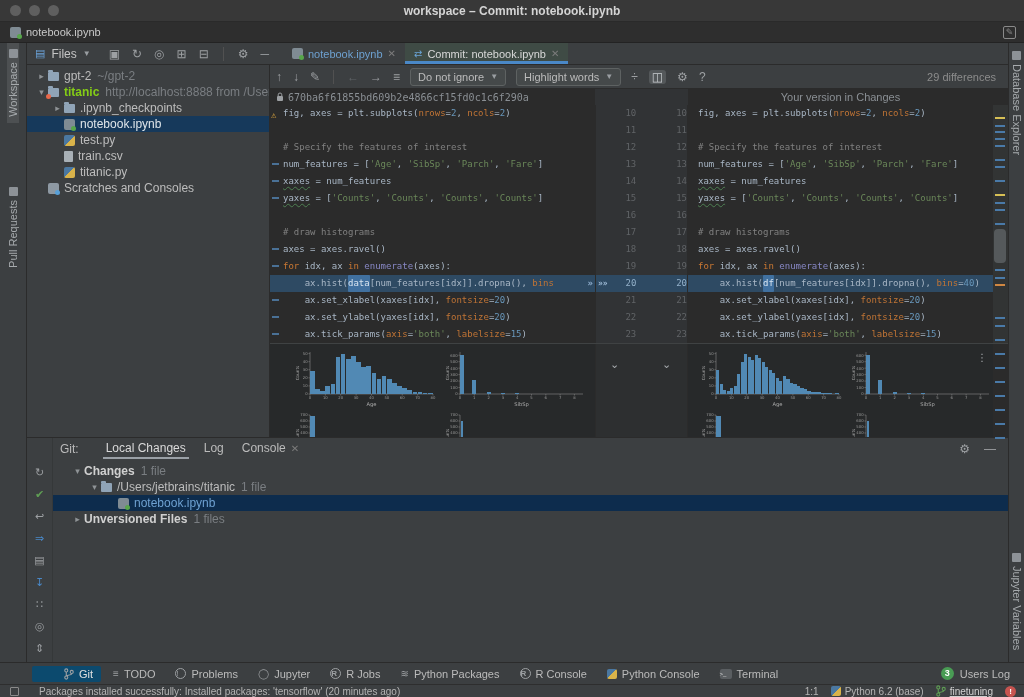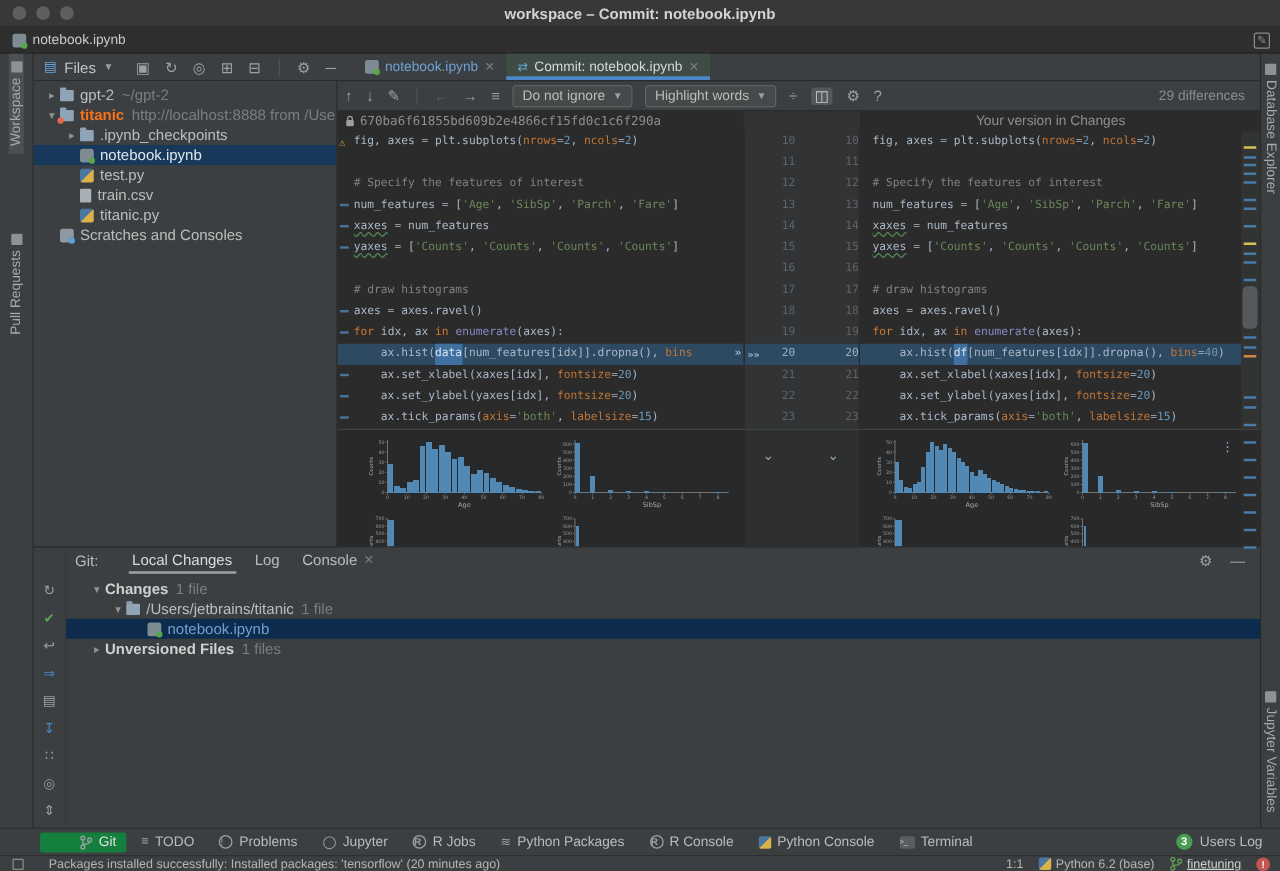--- a/index.html
+++ b/index.html
@@ -126,21 +126,21 @@
   .githead-icons{margin-left:auto;display:flex;gap:14px;padding-right:12px;color:#9da0a3;}
   .gittree{padding-top:4px;}
   .grow{height:16px;display:flex;align-items:center;white-space:nowrap;font-size:12px;color:#bdbdbd;}
   .grow.sel{background:#0d2c4d;}
   .grow .bold{font-weight:bold;color:#d0d0d0;}
   .grow .blue{color:#6ea1d1;}
   
   .bbar{height:22px;background:#3c3f41;border-top:1px solid #2b2b2b;display:flex;align-items:center;
         padding-left:32px;font-size:11px;gap:4px;}
   .bitem{display:flex;align-items:center;gap:5px;padding:2px 8px;border-radius:2px;color:#bbbbbb;}
-  .bitem.active{background:#15803d;color:#e0e0e0;padding-left:32px;}
+  .bitem.active{background:#0c4a6e;color:#e0e0e0;padding-left:32px;}
   .bico{color:#9da0a3;font-size:10px;display:inline-flex;align-items:center;}
   .cbadge{width:11px;height:11px;border-radius:50%;border:1px solid #9da0a3;color:#9da0a3;font-size:8px;
           line-height:9px;text-align:center;}
   .rbadge{width:11px;height:11px;border-radius:50%;border:1px solid #9da0a3;color:#9da0a3;font-size:8px;
           line-height:10px;text-align:center;font-weight:bold;}
   .pybadge{width:10px;height:10px;border-radius:2px;background:linear-gradient(135deg,#4b78a1 50%,#d9b34a 50%);}
   .term{width:12px;height:10px;background:#5a5e61;border-radius:2px;color:#d7d7d7;font-size:6px;line-height:10px;
         text-align:center;}
   .evlog{margin-left:auto;display:flex;align-items:center;gap:6px;padding-right:14px;}
   .gbadge{width:13px;height:13px;border-radius:50%;background:#499c54;color:#fff;font-size:9px;line-height:13px;
@@ -223,21 +223,21 @@
         <div class="ptree" id="ptree">
             <div class="trow" style="padding-left: 8px;">
               <span class="chev">▸</span>
               <span class="ticon ic-folder"></span>
               <span>gpt-2</span>
               <span class="hint">~/gpt-2</span>
             </div>
             <div class="trow" style="padding-left: 8px;">
               <span class="chev">▾</span>
               <span class="ticon ic-folder ic-proj"></span>
-              <span style="font-weight: bold; color: #f97316;">titanic</span>
+              <span style="font-weight: bold; color: #84cc16;">titanic</span>
               <span class="hint">http://localhost:8888 from /Users/jetb</span>
             </div>
             <div class="trow" style="padding-left: 24px;">
               <span class="chev">▸</span>
               <span class="ticon ic-folder"></span>
               <span>.ipynb_checkpoints</span>
             </div>
             <div class="trow sel" style="padding-left: 24px;">
               <span class="chev"></span>
               <span class="ticon ic-nb"></span>

